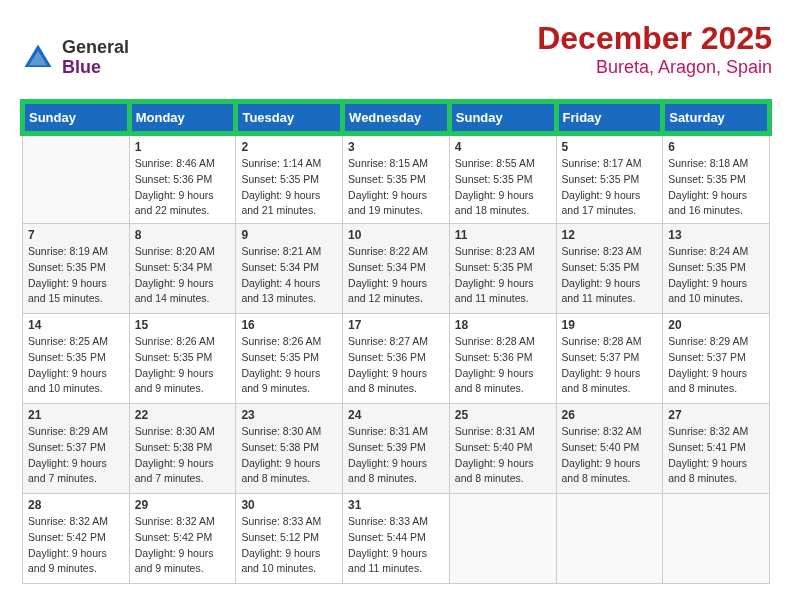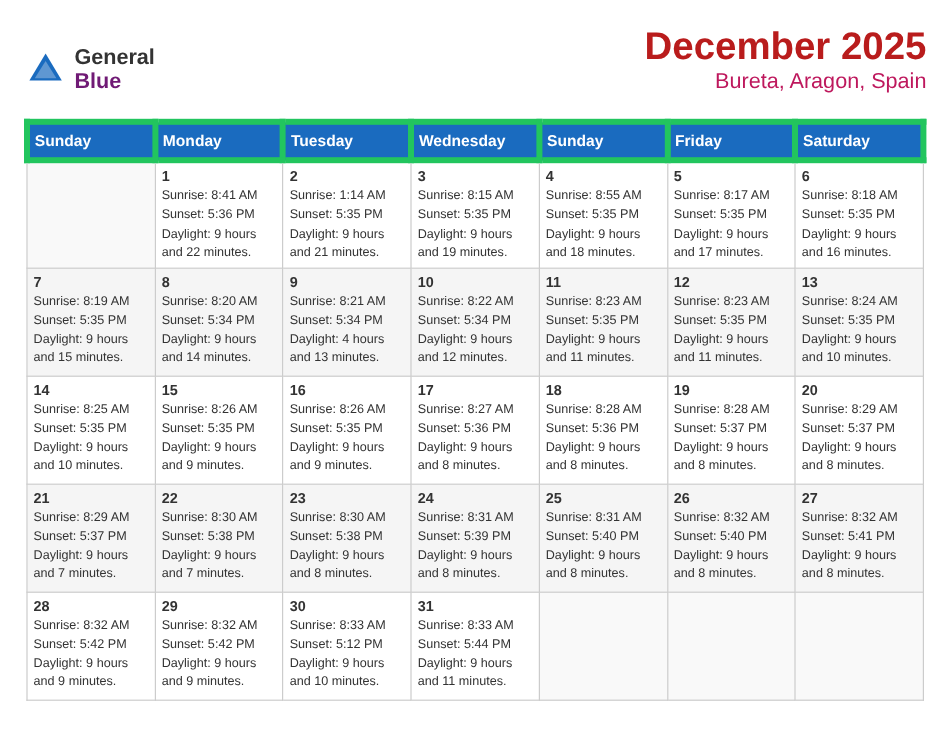--- a/index.html
+++ b/index.html
@@ -113,21 +113,21 @@
         <th>Sunday</th>
         <th>Friday</th>
         <th>Saturday</th>
       </tr>
   </thead>
   <tbody id="calendar-body">
   <tr>
         <td class="empty-cell"></td>
         <td>
           <span class="day-num">1</span>
-          <div class="cell-info"><span>Sunrise: 8:41 AM</span><br><span>Sunset: 5:36 PM</span><br><span>Daylight: 9 hours and 22 minutes.</span></div>
+          <div class="cell-info"><span>Sunrise: 8:46 AM</span><br><span>Sunset: 5:36 PM</span><br><span>Daylight: 9 hours and 22 minutes.</span></div>
         </td>
         <td>
           <span class="day-num">2</span>
           <div class="cell-info"><span>Sunrise: 1:14 AM</span><br><span>Sunset: 5:35 PM</span><br><span>Daylight: 9 hours and 21 minutes.</span></div>
         </td>
         <td>
           <span class="day-num">3</span>
           <div class="cell-info"><span>Sunrise: 8:15 AM</span><br><span>Sunset: 5:35 PM</span><br><span>Daylight: 9 hours and 19 minutes.</span></div>
         </td>
         <td>

